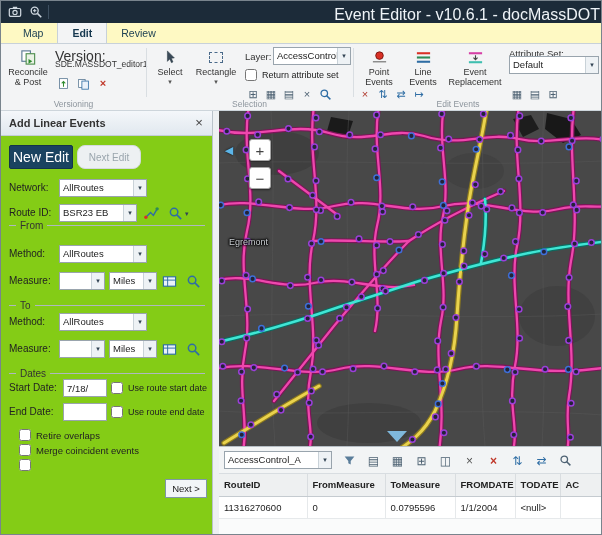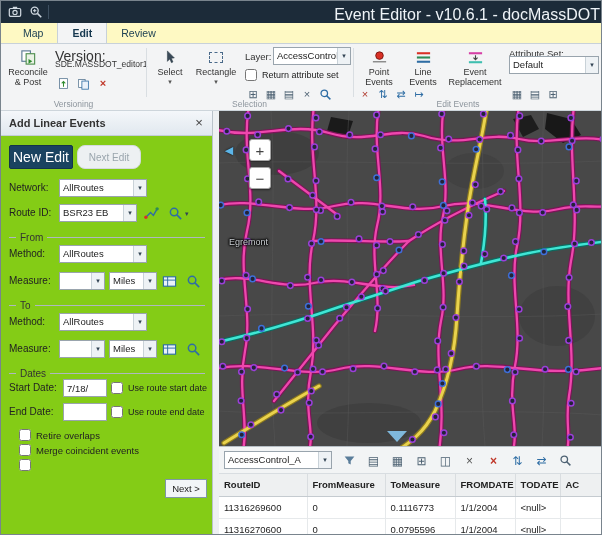--- a/index.html
+++ b/index.html
@@ -257,21 +257,21 @@
         </svg>
     </div>
     <div class="picon" style="left:166px;top:94px">
       <svg viewBox="0 0 16 16" width="15" height="15">
           <circle cx="6.5" cy="6.5" r="4" fill="none" stroke="#2e6da4" stroke-width="1.6"></circle>
           <line x1="9.5" y1="9.5" x2="14" y2="14" stroke="#2e6da4" stroke-width="1.8"></line>
         </svg>
     </div>
     <div class="pcaret" style="left:184px;top:99px">▾</div>
 
-    <div class="sep-row" style="top:120px">
+    <div class="sep-row" style="top:108px">
       <span class="sep-pre"></span>
         <span>From</span>
         <span class="sep-post"></span>
     </div>
     <div class="flabel" style="left:8px;top:137px">Method:</div>
     <div class="dd" style="left:58px;top:134px;width:88px">
       <div class="dd-t">AllRoutes</div>
       <div class="dd-c">▾</div>
     </div>
     <div class="flabel" style="left:8px;top:164px">Measure:</div>
@@ -649,28 +649,20 @@
           <th>RouteID</th>
           <th>FromMeasure</th>
           <th>ToMeasure</th>
           <th>FROMDATE</th>
           <th>TODATE</th>
           <th>AC</th>
         </tr>
       </thead>
       <tbody>
         <tr>
-          <td>11316269600</td>
-          <td>0</td>
-          <td>0.1116773</td>
-          <td>1/1/2004</td>
-          <td>&lt;null&gt;</td>
-          <td></td>
-        </tr>
-        <tr>
           <td>11316270600</td>
           <td>0</td>
           <td>0.0795596</td>
           <td>1/1/2004</td>
           <td>&lt;null&gt;</td>
           <td></td>
         </tr>
       </tbody>
     </table>
   </div>

